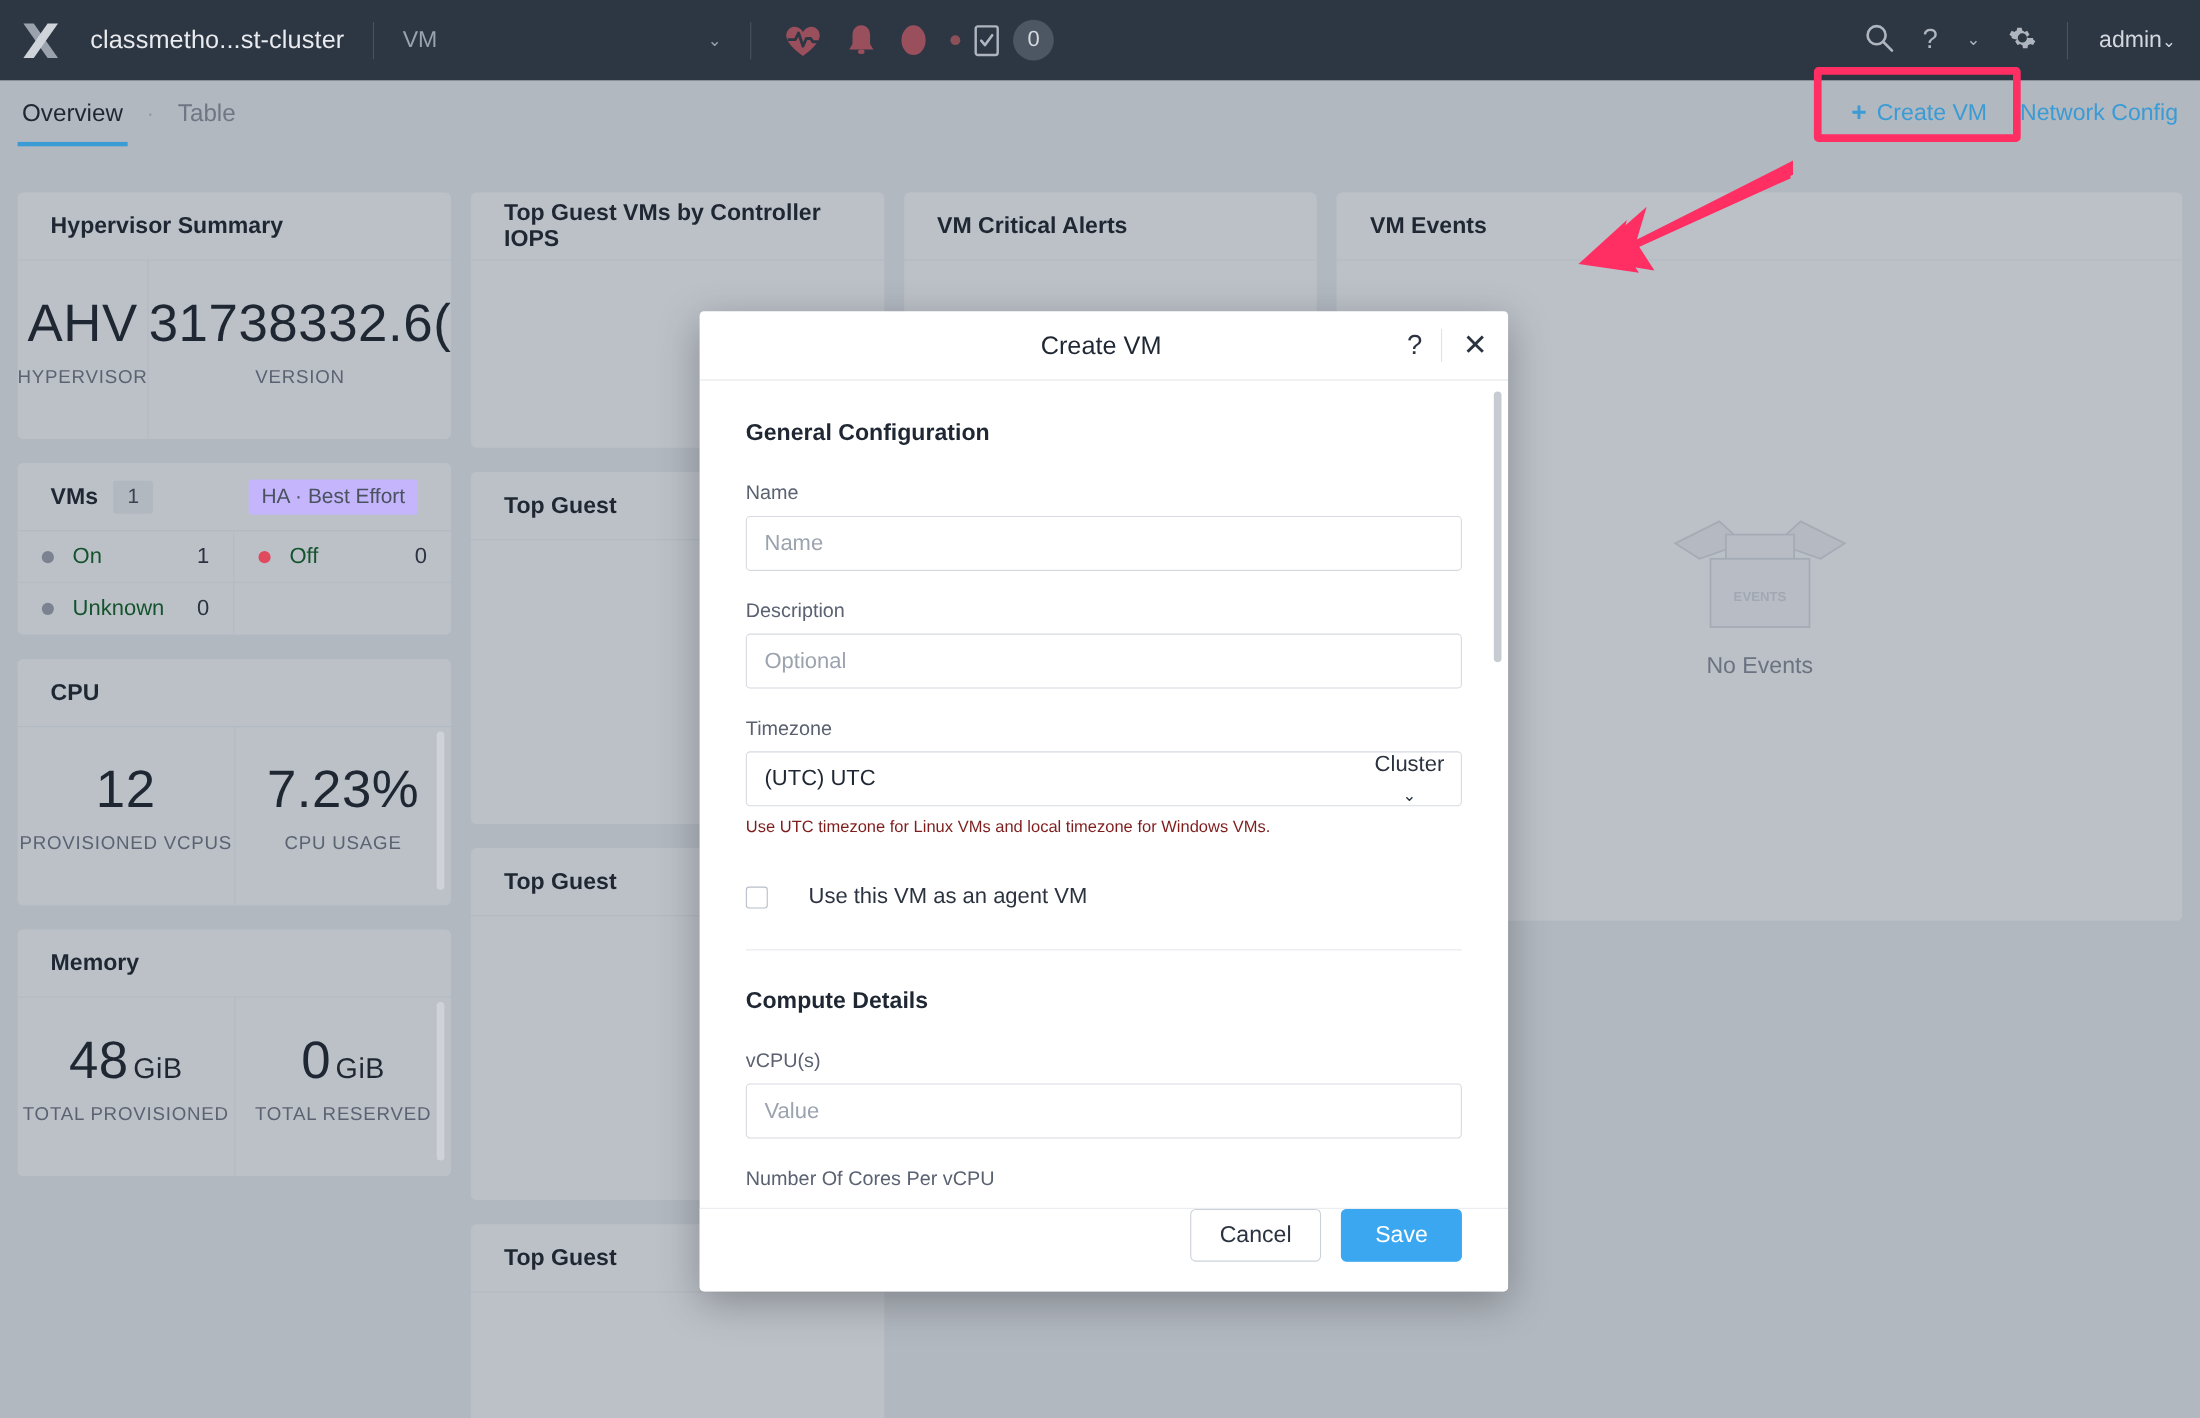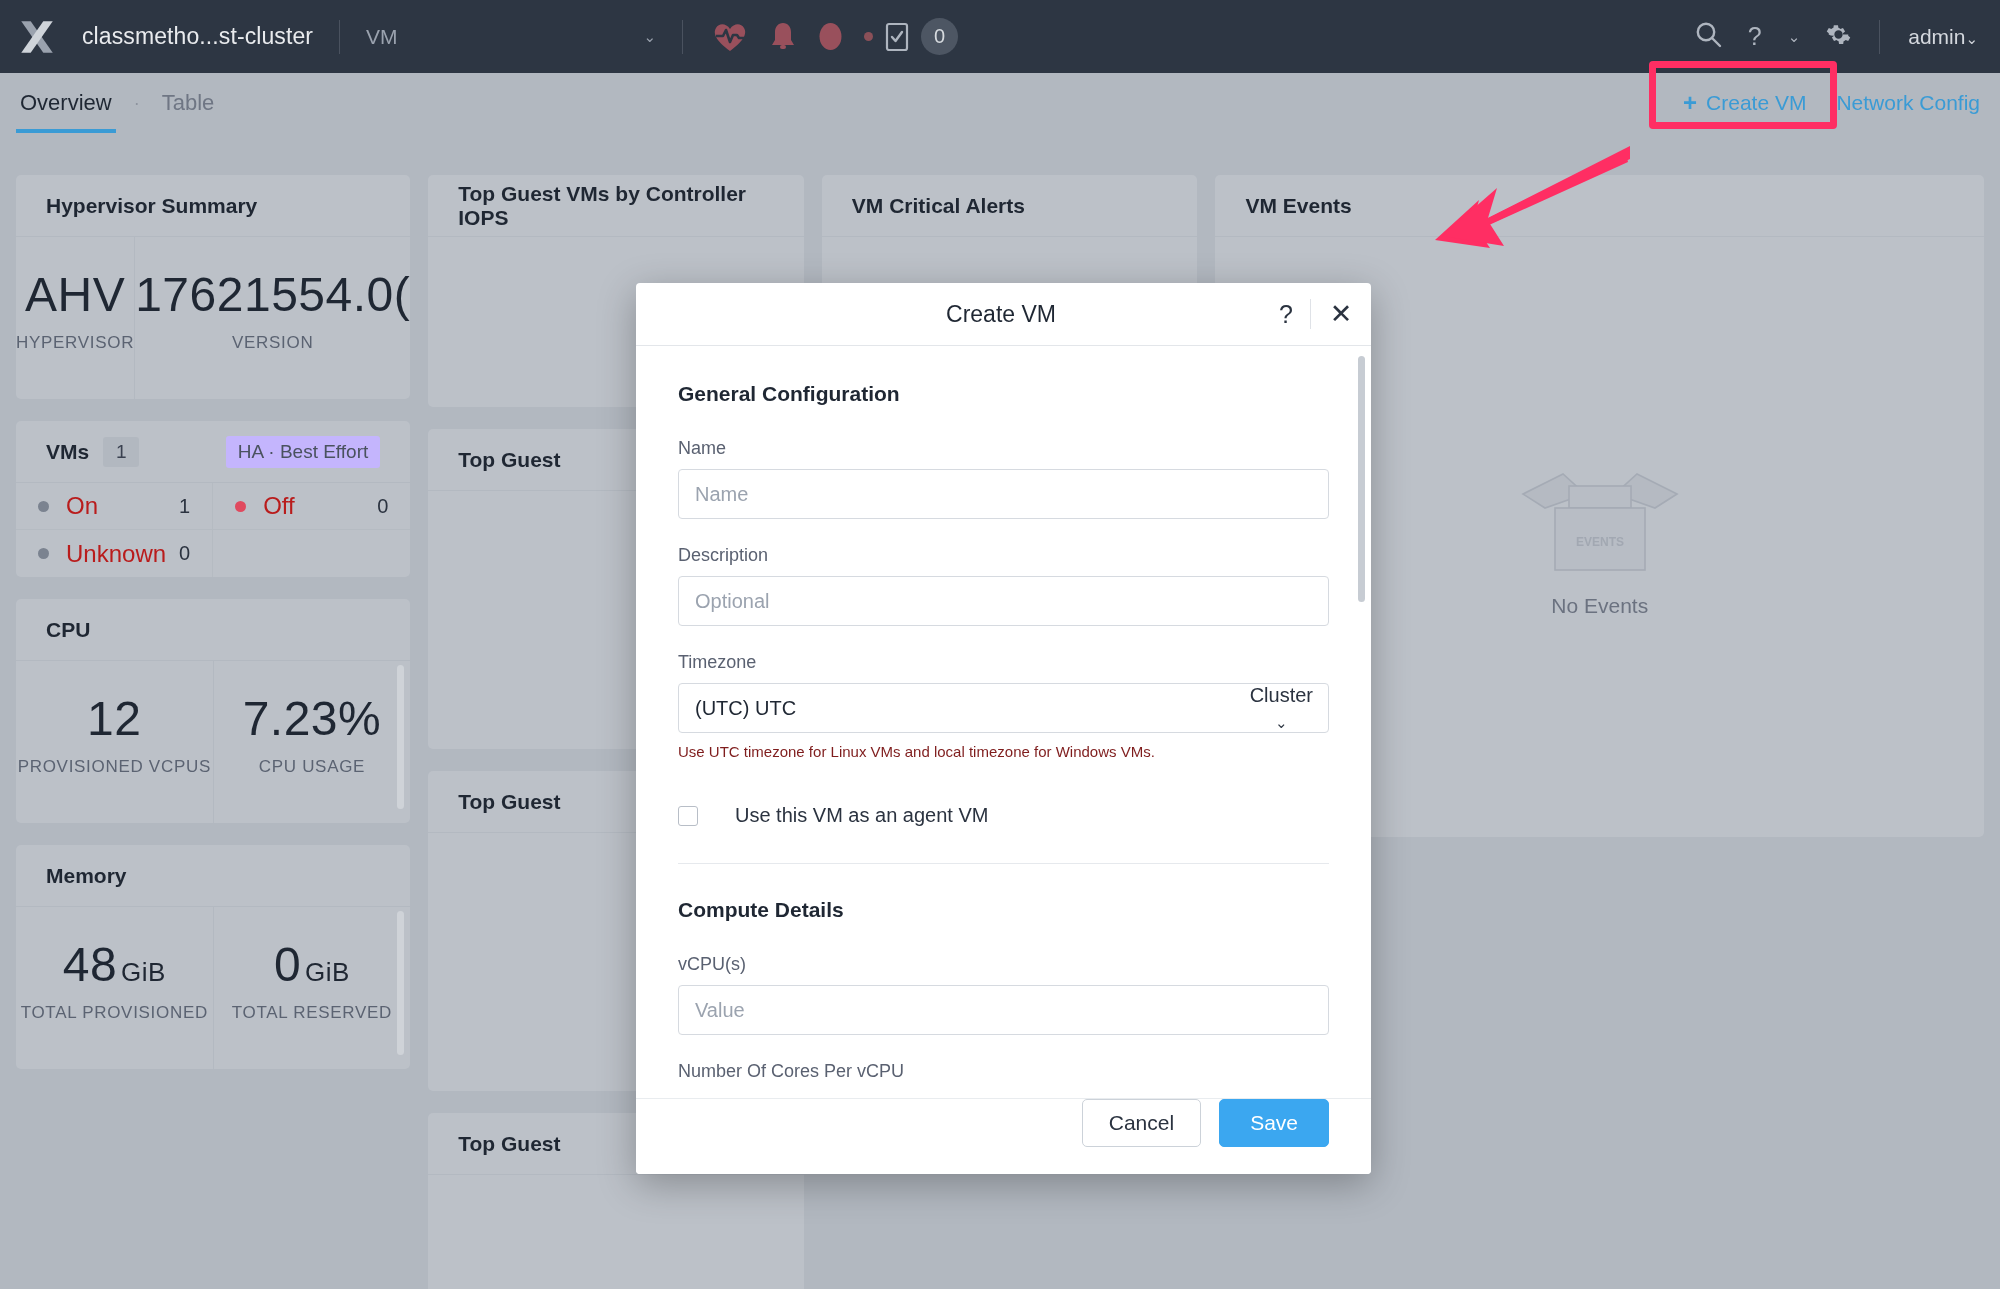--- a/index.html
+++ b/index.html
@@ -75,21 +75,21 @@
   .split-2 { display: flex; }
   .metric { flex: 1; display: flex; flex-direction: column; align-items: center; justify-content: center; padding: 34px 0 46px 0; }
   .metric + .metric { border-left: 1px solid #b3b9c1; }
   .metric-val { font-size: 48px; color: #1f2733; font-weight: 300; line-height: 1; letter-spacing: .5px; }
   .metric-val .unit { font-size: 26px; margin-left: 4px; }
   .metric-lbl { margin-top: 14px; font-size: 17px; color: #5b6372; letter-spacing: .7px; }
   .statgrid { display: flex; flex-wrap: wrap; }
   .statcell { width: 50%; height: 47px; display: flex; align-items: center; padding: 0 22px; border-bottom: 1px solid #b5bbc2; }
   .statcell:nth-child(odd) { border-right: 1px solid #b5bbc2; }
   .statcell .sdot { width: 11px; height: 11px; border-radius: 50%; margin-right: 17px; }
-  .statcell .slbl { font-size: 24px; color: #b91c1c; }
+  .statcell .slbl { font-size: 20px; color: #14532d; }
   .statcell .sval { margin-left: auto; font-size: 20px; color: #2b3340; }
   .card-body-plain { height: 170px; }
   .card-body-tall { height: 258px; }
   .scrollbar-v { position: absolute; right: 6px; top: 66px; bottom: 14px; width: 7px; background: #cfd3d8; border-radius: 4px; }
   .card.rel { position: relative; }
 
   
   #events-card-body { height: 600px; display: flex; flex-direction: column; align-items: center; justify-content: center; }
   #events-empty-label { margin-top: 18px; font-size: 21px; color: #6b7280; }
 
@@ -228,21 +228,21 @@
     <div class="card">
       <div class="card-hd">
         <span class="card-title">Hypervisor Summary</span>
       </div>
       <div class="split-2">
         <div class="metric">
           <div class="metric-val">AHV</div>
           <div class="metric-lbl">HYPERVISOR</div>
         </div>
         <div class="metric">
-          <div class="metric-val">17621554.0(</div>
+          <div class="metric-val">31738332.6(</div>
           <div class="metric-lbl">VERSION</div>
         </div>
       </div>
     </div>
 
     <div class="card">
       <div class="card-hd">
         <span class="card-title">VMs</span>
         <span class="badge-count">1</span>
         <span class="card-right-chip">HA · Best Effort</span>

